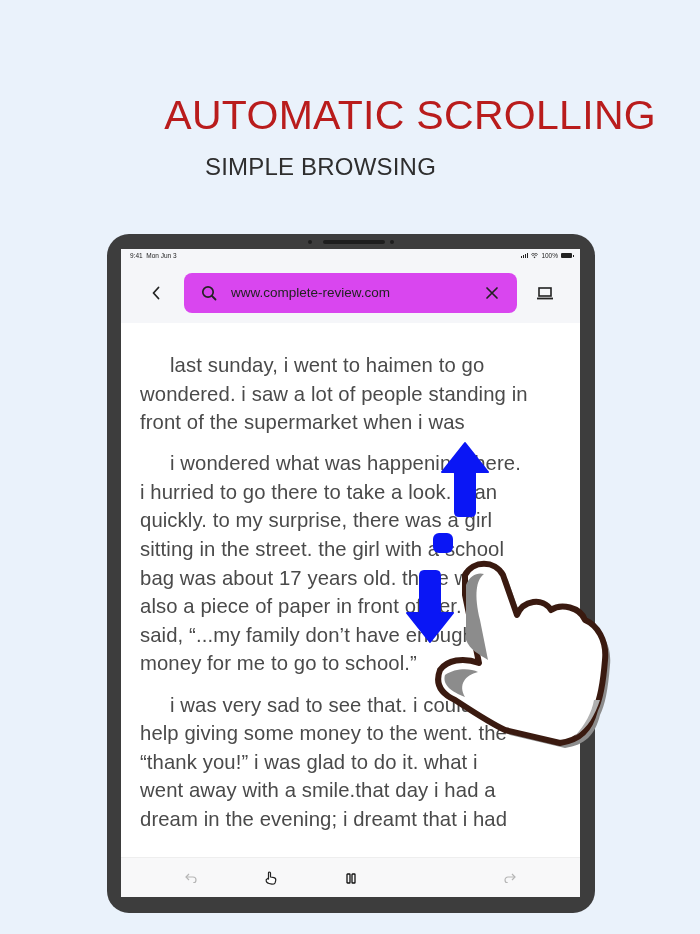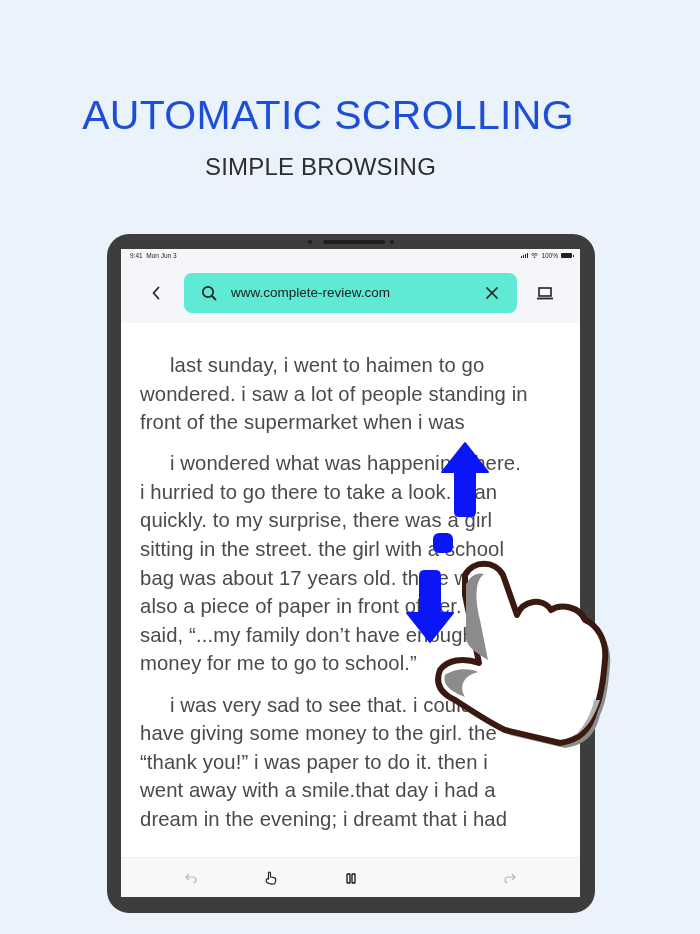--- a/index.html
+++ b/index.html
@@ -4,21 +4,21 @@
 <style>
   * { box-sizing: border-box; margin: 0; padding: 0; }
   html, body { width: 700px; height: 934px; overflow: hidden; }
   body {
     background: #eaf2fb;
     font-family: "Liberation Sans", "DejaVu Sans", sans-serif;
     position: relative;
   }
   .headline {
     position: absolute; left: 0; width: 656px; top: 92px;
-    text-align: center; font-size: 41px; color: #1d4ed8;
+    text-align: right; font-size: 41px; color: #b91c1c;
     letter-spacing: 0.3px; font-weight: 400;
   }
   .subhead {
     position: absolute; left: 0; width: 641px; top: 153px;
     text-align: center; font-size: 24px; color: #2e2e2e;
     letter-spacing: 0.2px;
   }
   .device {
     position: absolute; left: 107px; top: 234px;
     width: 488px; height: 679px;
@@ -51,21 +51,21 @@
     position: absolute; left: 0; top: 14px; width: 100%; height: 60px;
     background: #f5f6f9;
   }
   .back-btn {
     position: absolute; left: 26px; top: 18px; width: 18px; height: 24px;
     display: flex; align-items: center; justify-content: center;
     font-size: 18px; color: #222;
   }
   .search-box {
     position: absolute; left: 63px; top: 10px; width: 333px; height: 40px;
-    background: #5eead4; border-radius: 8px;
+    background: #d946ef; border-radius: 8px;
   }
   .search-icon { position: absolute; left: 17px; top: 12px; width: 16px; height: 16px; }
   .search-text {
     position: absolute; left: 47px; top: 12px; font-size: 13.5px; color: #222;
   }
   .clear-btn { position: absolute; right: 18px; top: 13px; width: 14px; height: 14px; }
   .desktop-btn { position: absolute; left: 415px; top: 22px; width: 18px; height: 16px; }
   .content {
     position: absolute; left: 19px; top: 70px; width: 430px;
     font-size: 20.3px; line-height: 28.6px; color: #4a4a4a;
@@ -146,22 +146,22 @@
         <span class="line">i hurried to go there to take a look. i ran</span>
         <span class="line">quickly. to my surprise, there was a girl</span>
         <span class="line">sitting in the street. the girl with a school</span>
         <span class="line">bag was about 17 years old. there was</span>
         <span class="line">also a piece of paper in front of her. it</span>
         <span class="line">said, “...my family don’t have enough</span>
         <span class="line">money for me to go to school.”</span>
       </p>
       <p>
         <span class="line indent">i was very sad to see that. i couldn't</span>
-        <span class="line">have giving some money to the girl. the</span>
-        <span class="line">“thank you!” i was paper to do it. then i</span>
+        <span class="line">help giving some money to the went. the</span>
+        <span class="line">“thank you!” i was glad to do it. what i</span>
         <span class="line">went away with a smile.that day i had a</span>
         <span class="line">dream in the evening; i dreamt that i had</span>
       </p>
     </div>
 
     <div class="bottom-toolbar">
       <div class="tb-btn" style="left:58px">
         <svg width="12" height="10" viewBox="0 0 12 10">
             <path d="M4 1 L1 4 L4 7" stroke="#b5b5b5" stroke-width="1.2" fill="none"></path>
             <path d="M1 4 H8 A3 3 0 0 1 8 10" stroke="#b5b5b5" stroke-width="1.2" fill="none"></path>

